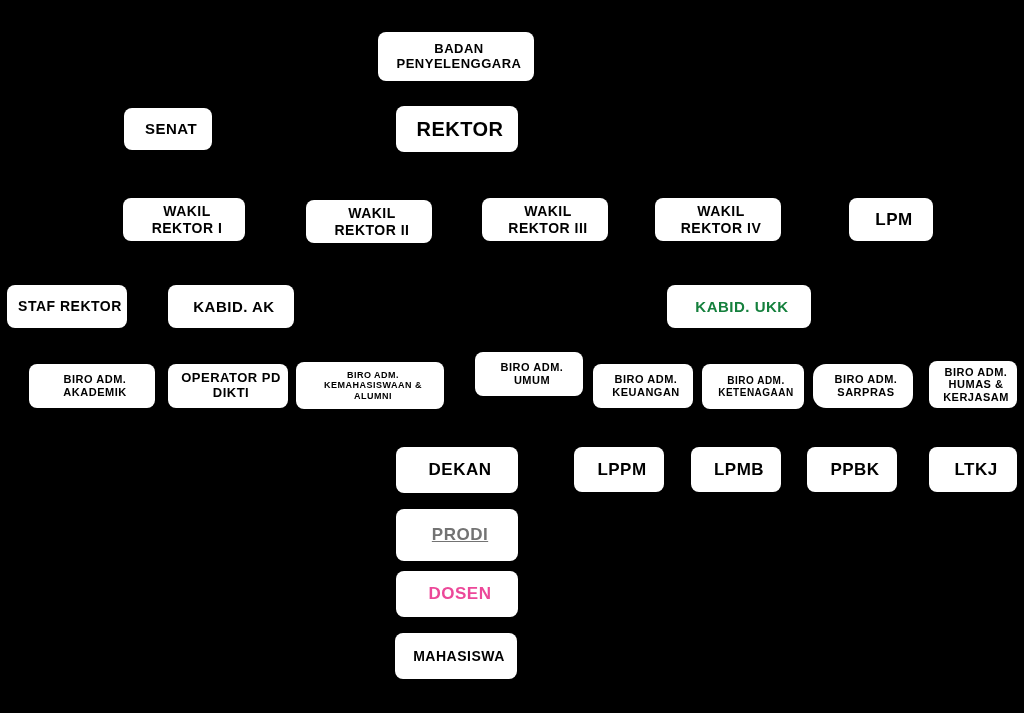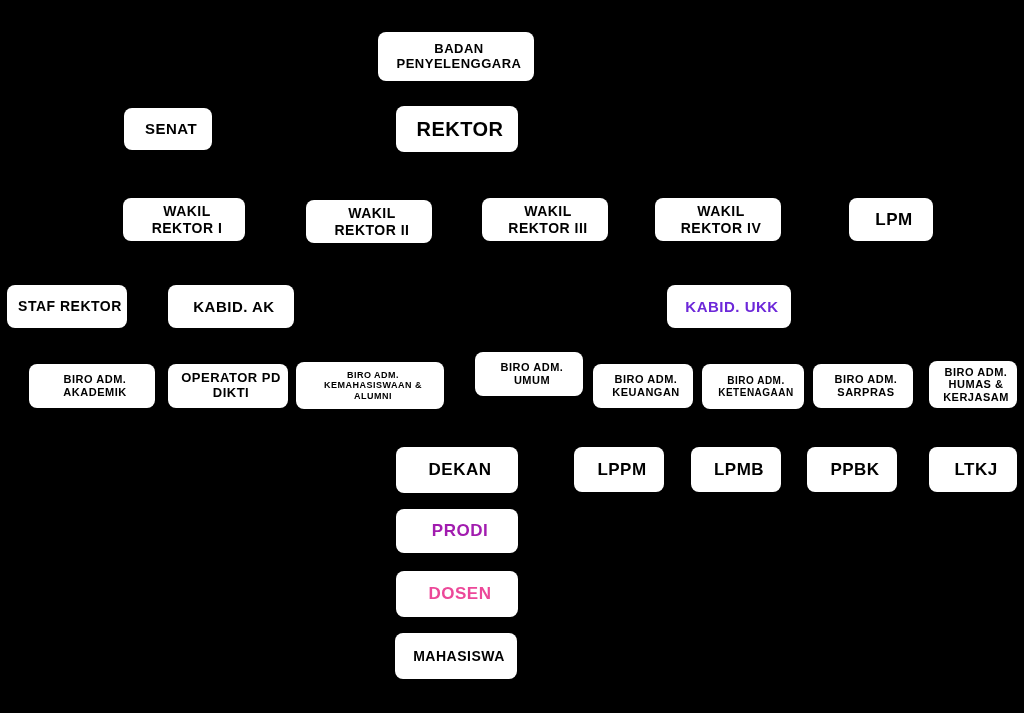--- a/index.html
+++ b/index.html
@@ -66,63 +66,63 @@
     </div>
     <div class="node" style="left: 818px; top: 198px; width: 84px; height: 43px; font-size: 17px; background: rgb(255, 255, 255); color: rgb(0, 0, 0); margin-left: 31px;">
       <span>LPM</span>
     </div>
     <div class="node" style="left: 7px; top: 285px; width: 120px; height: 43px; font-size: 14px; background: rgb(255, 255, 255); color: rgb(0, 0, 0);">
       <span>STAF REKTOR</span>
     </div>
     <div class="node" style="left: 168px; top: 285px; width: 126px; height: 43px; font-size: 15px; background: rgb(255, 255, 255); color: rgb(0, 0, 0);">
       <span>KABID. AK</span>
     </div>
-    <div class="node" style="left: 667px; top: 285px; width: 124px; height: 43px; font-size: 15px; background: rgb(255, 255, 255); color: #6d28d9;">
+    <div class="node" style="left: 667px; top: 285px; width: 144px; height: 43px; font-size: 15px; background: rgb(255, 255, 255); color: #15803d;">
       <span>KABID. UKK</span>
     </div>
     <div class="node" style="left: 29px; top: 364px; width: 126px; height: 44px; font-size: 11px; background: rgb(255, 255, 255); color: rgb(0, 0, 0);">
       <span>BIRO ADM. AKADEMIK</span>
     </div>
     <div class="node" style="left: 168px; top: 364px; width: 120px; height: 44px; font-size: 13px; background: rgb(255, 255, 255); color: rgb(0, 0, 0);">
       <span>OPERATOR PD DIKTI</span>
     </div>
     <div class="node" style="left: 296px; top: 362px; width: 148px; height: 47px; font-size: 9px; background: rgb(255, 255, 255); color: rgb(0, 0, 0);">
       <span>BIRO ADM. KEMAHASISWAAN &amp; ALUMNI</span>
     </div>
     <div class="node" style="left: 475px; top: 352px; width: 108px; height: 44px; font-size: 11px; background: rgb(255, 255, 255); color: rgb(0, 0, 0);">
       <span>BIRO ADM. UMUM</span>
     </div>
     <div class="node" style="left: 593px; top: 364px; width: 100px; height: 44px; font-size: 11px; background: rgb(255, 255, 255); color: rgb(0, 0, 0);">
       <span>BIRO ADM. KEUANGAN</span>
     </div>
     <div class="node" style="left: 702px; top: 364px; width: 102px; height: 45px; font-size: 10px; background: rgb(255, 255, 255); color: rgb(0, 0, 0);">
       <span>BIRO ADM. KETENAGAAN</span>
     </div>
-    <div class="node" style="left: 813px; top: 364px; width: 100px; height: 44px; font-size: 11px; background: rgb(255, 255, 255); color: rgb(0, 0, 0);">
+    <div class="node" style="left: 813px; top: 364px; width: 100px; height: 44px; font-size: 11px; background: rgb(255, 255, 255); color: rgb(0, 0, 0); border-radius: 13px;">
       <span>BIRO ADM. SARPRAS</span>
     </div>
     <div class="node" style="left: 929px; top: 361px; width: 88px; height: 47px; font-size: 11px; background: rgb(255, 255, 255); color: rgb(0, 0, 0);">
       <span>BIRO ADM. HUMAS &amp; KERJASAM</span>
     </div>
     <div class="node" style="left: 396px; top: 447px; width: 122px; height: 46px; font-size: 17px; background: rgb(255, 255, 255); color: rgb(0, 0, 0);">
       <span>DEKAN</span>
     </div>
     <div class="node" style="left: 574px; top: 447px; width: 90px; height: 45px; font-size: 17px; background: rgb(255, 255, 255); color: rgb(0, 0, 0);">
       <span>LPPM</span>
     </div>
     <div class="node" style="left: 691px; top: 447px; width: 90px; height: 45px; font-size: 17px; background: rgb(255, 255, 255); color: rgb(0, 0, 0);">
       <span>LPMB</span>
     </div>
     <div class="node" style="left: 807px; top: 447px; width: 90px; height: 45px; font-size: 17px; background: rgb(255, 255, 255); color: rgb(0, 0, 0);">
       <span>PPBK</span>
     </div>
     <div class="node" style="left: 929px; top: 447px; width: 88px; height: 45px; font-size: 17px; background: rgb(255, 255, 255); color: rgb(0, 0, 0);">
       <span>LTKJ</span>
     </div>
-    <div class="node" style="left: 396px; top: 509px; width: 122px; height: 44px; font-size: 17px; background: rgb(255, 255, 255); color: #a21caf;">
+    <div class="node" style="left: 396px; top: 509px; width: 122px; height: 52px; font-size: 17px; background: rgb(255, 255, 255); color: #737373; text-decoration: underline;">
       <span>PRODI</span>
     </div>
     <div class="node" style="left: 396px; top: 571px; width: 122px; height: 46px; font-size: 17px; background: rgb(255, 255, 255); color: #ec4899;">
       <span>DOSEN</span>
     </div>
     <div class="node" style="left: 395px; top: 633px; width: 122px; height: 46px; font-size: 14px; background: rgb(255, 255, 255); color: rgb(0, 0, 0);">
       <span>MAHASISWA</span>
     </div>
   </div>
 

